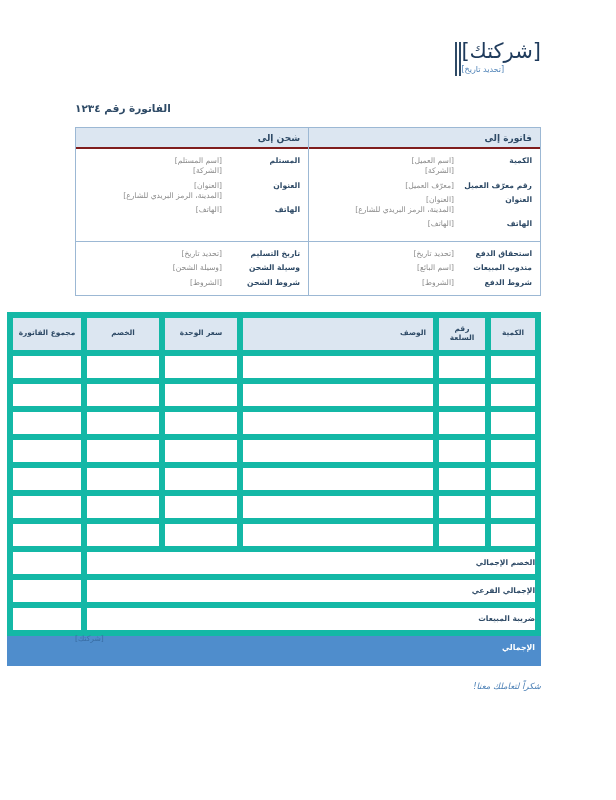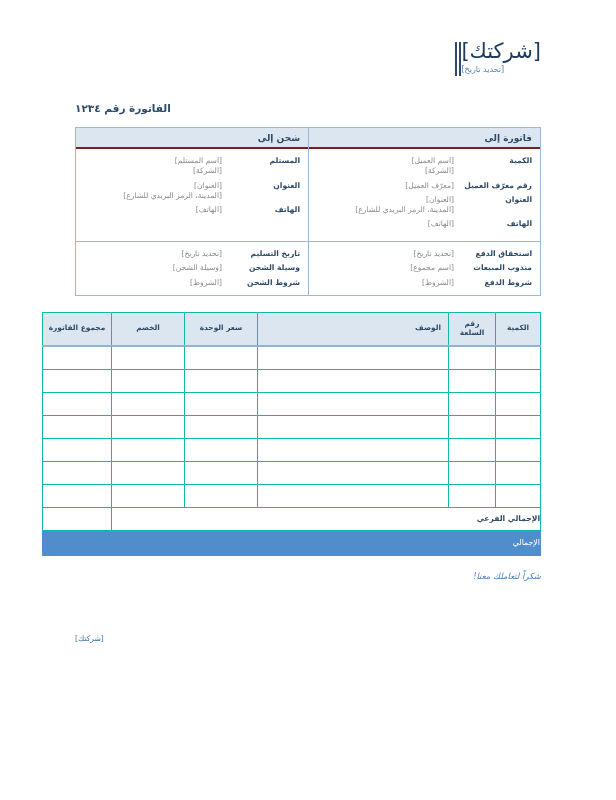--- a/index.html
+++ b/index.html
@@ -140,21 +140,21 @@
   
   .items-table {
     margin-top: 16px;
     width: 466px;
     border-collapse: collapse;
     table-layout: fixed;
     background: #fff;
   }
   .items-table th,
   .items-table td {
-    border: 1px solid #14b8a6;
+    border: 6px solid #14b8a6;
     padding: 0;
   }
   .items-table thead th {
     background: #dce6f1;
     border-bottom: 2px solid #8fb4cf;
     font-size: 7.4px;
     font-weight: bold;
     color: #2e4a66;
     height: 28px;
     vertical-align: middle;
@@ -191,21 +191,21 @@
   .total-value-cell {
     height: 23px;
   }
   tr.grand-total td {
     background: #4f8dcc;
     border-color: #4f8dcc;
     height: 24px;
   }
   tr.grand-total .total-label-cell {
     color: #ffffff;
-    font-weight: normal;
+    font-weight: bold;
     font-size: 7.8px;
     margin-top: 36px;
   }
   tr.grand-total .total-value-cell {
     background: #4f8dcc;
   }
 
   
   .thanks {
     margin-top: 15px;
@@ -287,21 +287,21 @@
       <div class="panel-body lower">
         <div class="info-row">
           <div class="info-label">استحقاق الدفع</div>
           <div class="info-value">
             <span class="v-line">[تحديد تاريخ]</span>
           </div>
         </div>
         <div class="info-row">
           <div class="info-label">مندوب المبيعات</div>
           <div class="info-value">
-            <span class="v-line">[اسم مجموع]</span>
+            <span class="v-line">[اسم البائع]</span>
           </div>
         </div>
         <div class="info-row">
           <div class="info-label">شروط الدفع</div>
           <div class="info-value">
             <span class="v-line">[الشروط]</span>
           </div>
         </div>
       </div>
     </div>
@@ -420,21 +420,29 @@
           <td></td>
           <td></td>
           <td></td>
           <td></td>
           <td></td>
           <td></td>
         </tr>
       </tbody>
     <tbody id="totals-body">
         <tr>
+          <td class="total-label-cell" colspan="5">الخصم الإجمالي</td>
+          <td class="total-value-cell"></td>
+        </tr>
+        <tr>
           <td class="total-label-cell" colspan="5">الإجمالي الفرعي</td>
+          <td class="total-value-cell"></td>
+        </tr>
+        <tr>
+          <td class="total-label-cell" colspan="5">ضريبة المبيعات</td>
           <td class="total-value-cell"></td>
         </tr>
         <tr class="grand-total">
           <td class="total-label-cell" colspan="5">الإجمالي</td>
           <td class="total-value-cell"></td>
         </tr>
       </tbody>
   </table>
 
   <div class="thanks">شكراً لتعاملك معنا!</div>

